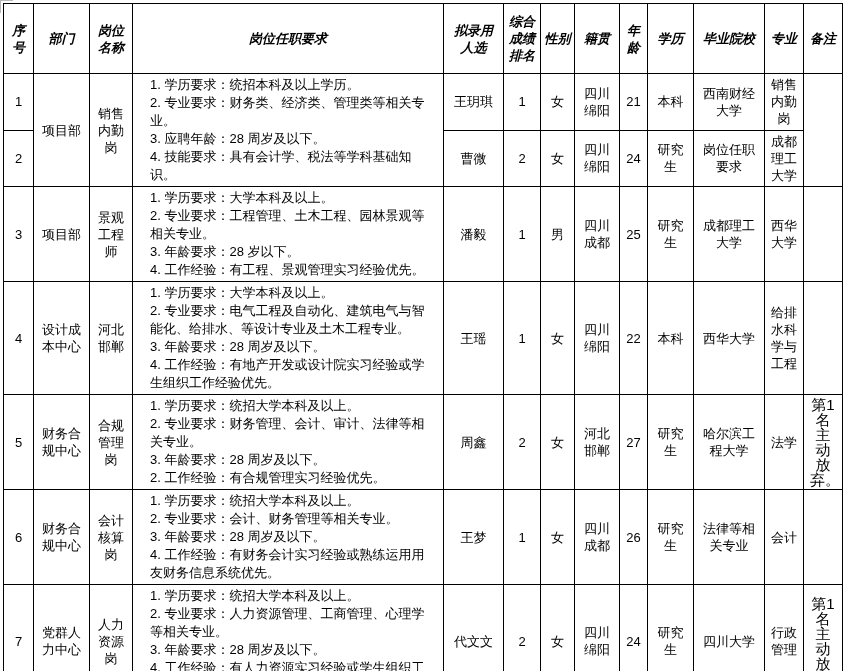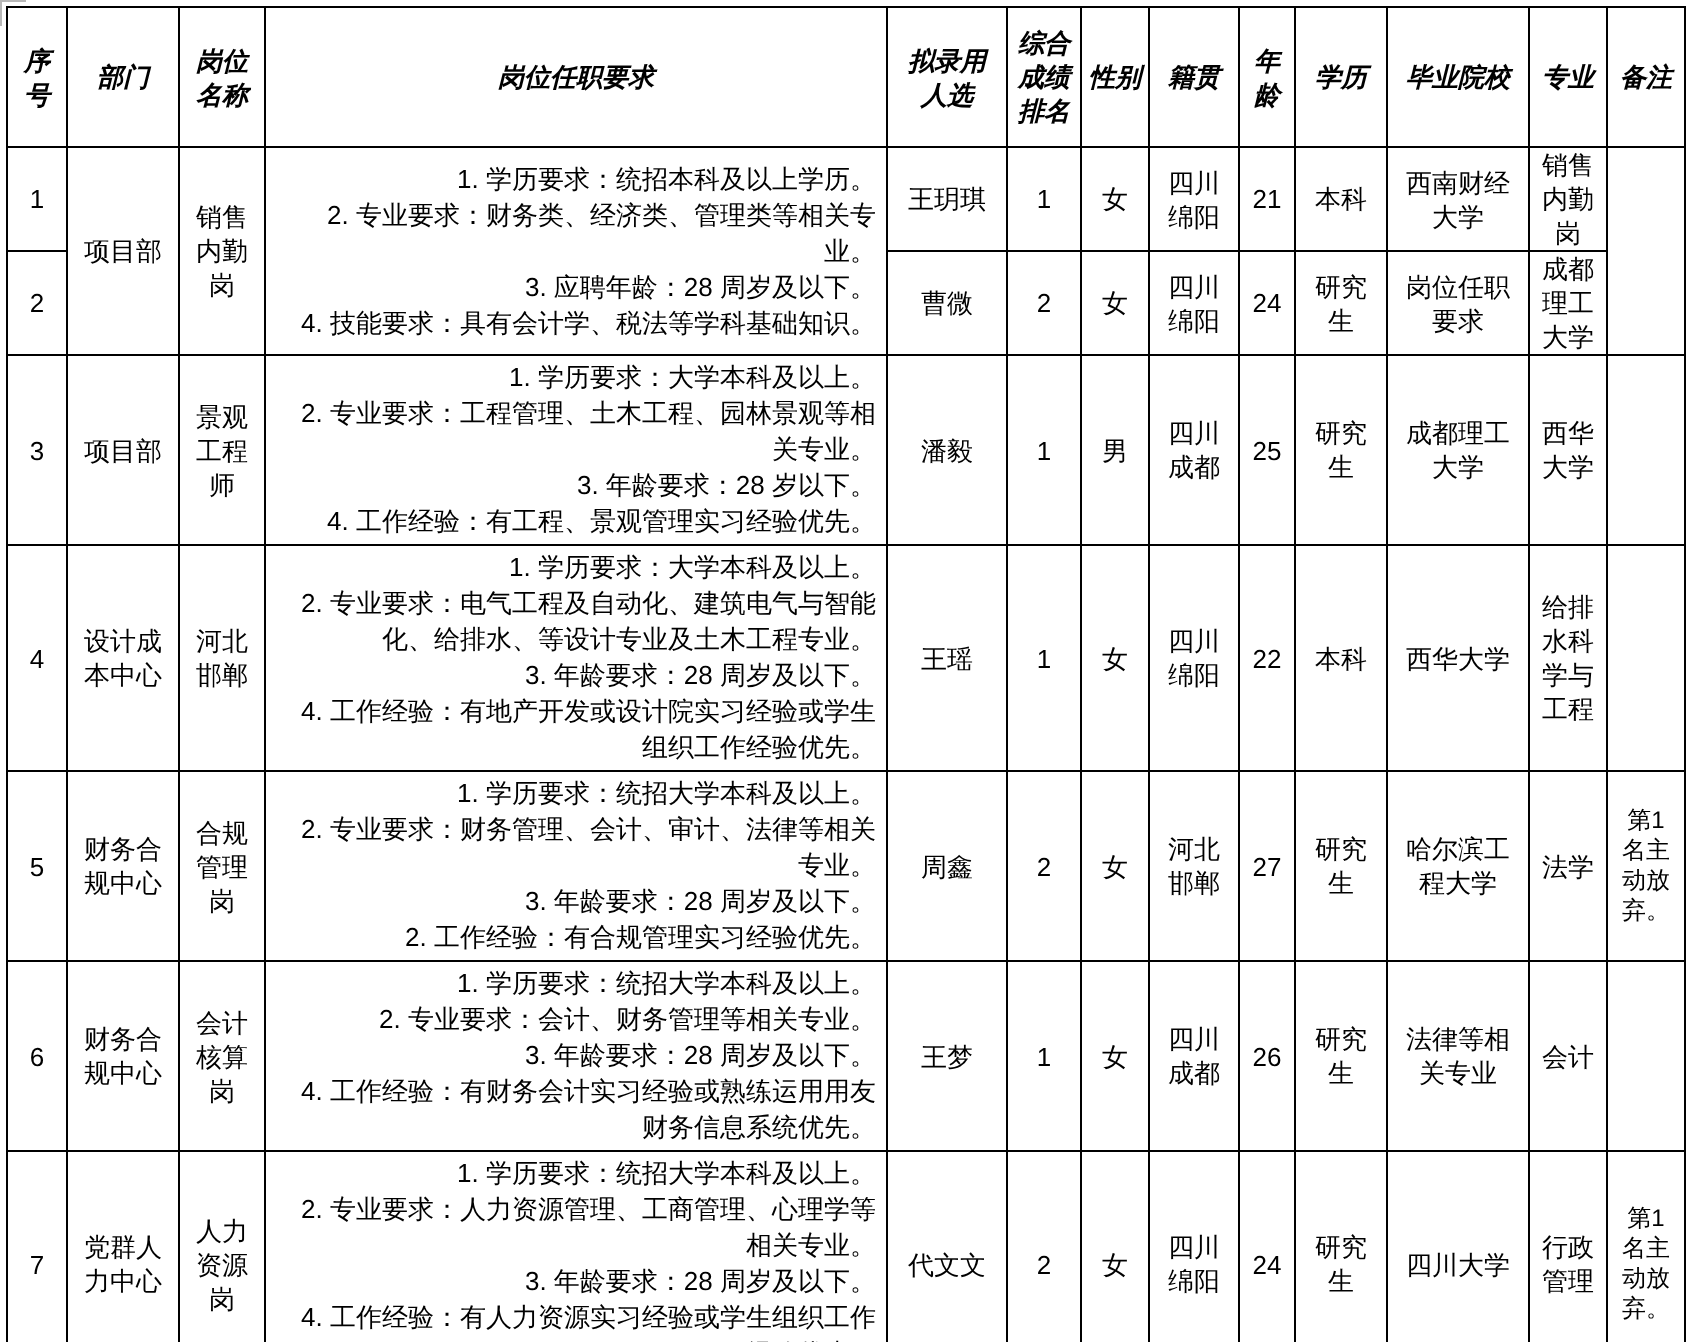--- a/index.html
+++ b/index.html
@@ -17,25 +17,25 @@
     border-collapse:collapse; table-layout:fixed; width:840px;
     background:#ffffff;
   }
   .tbl th, .tbl td {
     border:1px solid #000; text-align:center; vertical-align:middle;
     padding:0 2px; font-size:13px; line-height:17px;
     word-break:break-all; overflow:hidden;
   }
   .tbl th { font-weight:bold; }
   th.pad-wide { padding:0 9px; }
-  td.req { text-align:right; padding:2px 5px; line-height:18px; }
+  td.req { text-align:left; padding:2px 17px; line-height:18px; }
   td.origin { padding:0 4px; }
   td.degree { padding:0 5px; }
   td.school { padding:0 6px; }
-  td.note { font-size:12px; padding:0 6px; line-height:15px; }
+  td.note { font-size:15px; padding:0 6px; line-height:15px; }
   tr.h-header { height:70px;font-style:italic; }
   tr.r1 { height:42px; }
   tr.r2 { height:45px; }
   tr.r3 { height:76px; }
   tr.r4 { height:110px; }
   tr.r5 { height:76px; }
   tr.r6 { height:90px; }
   tr.r7 { height:77px; }
 </style>
 </head>

